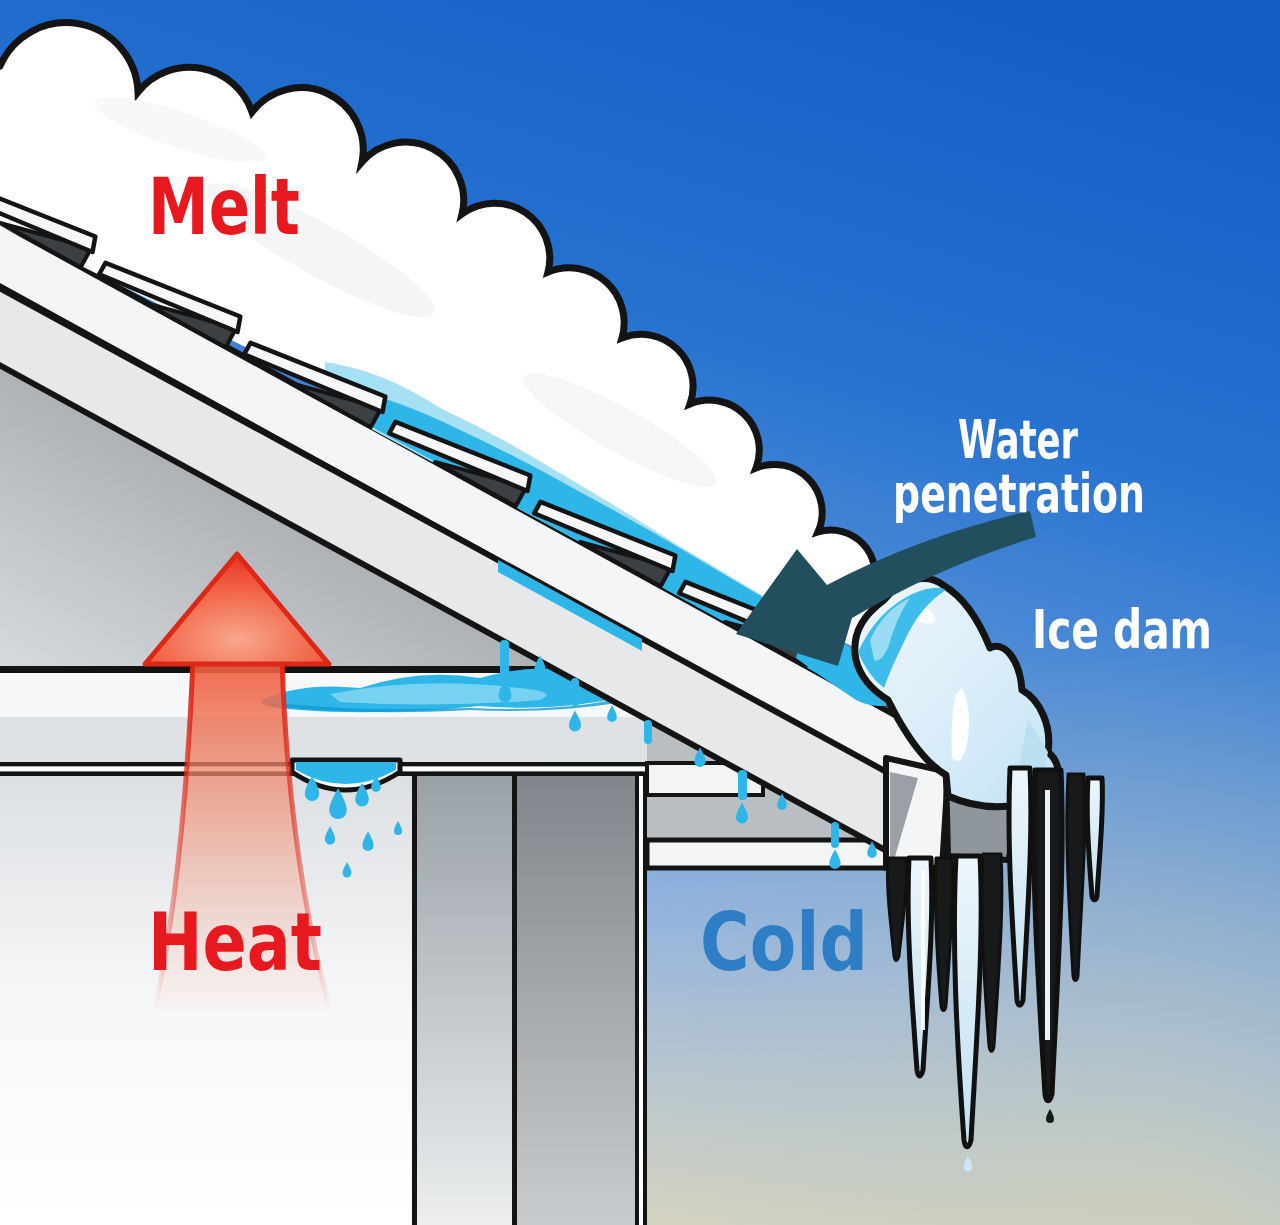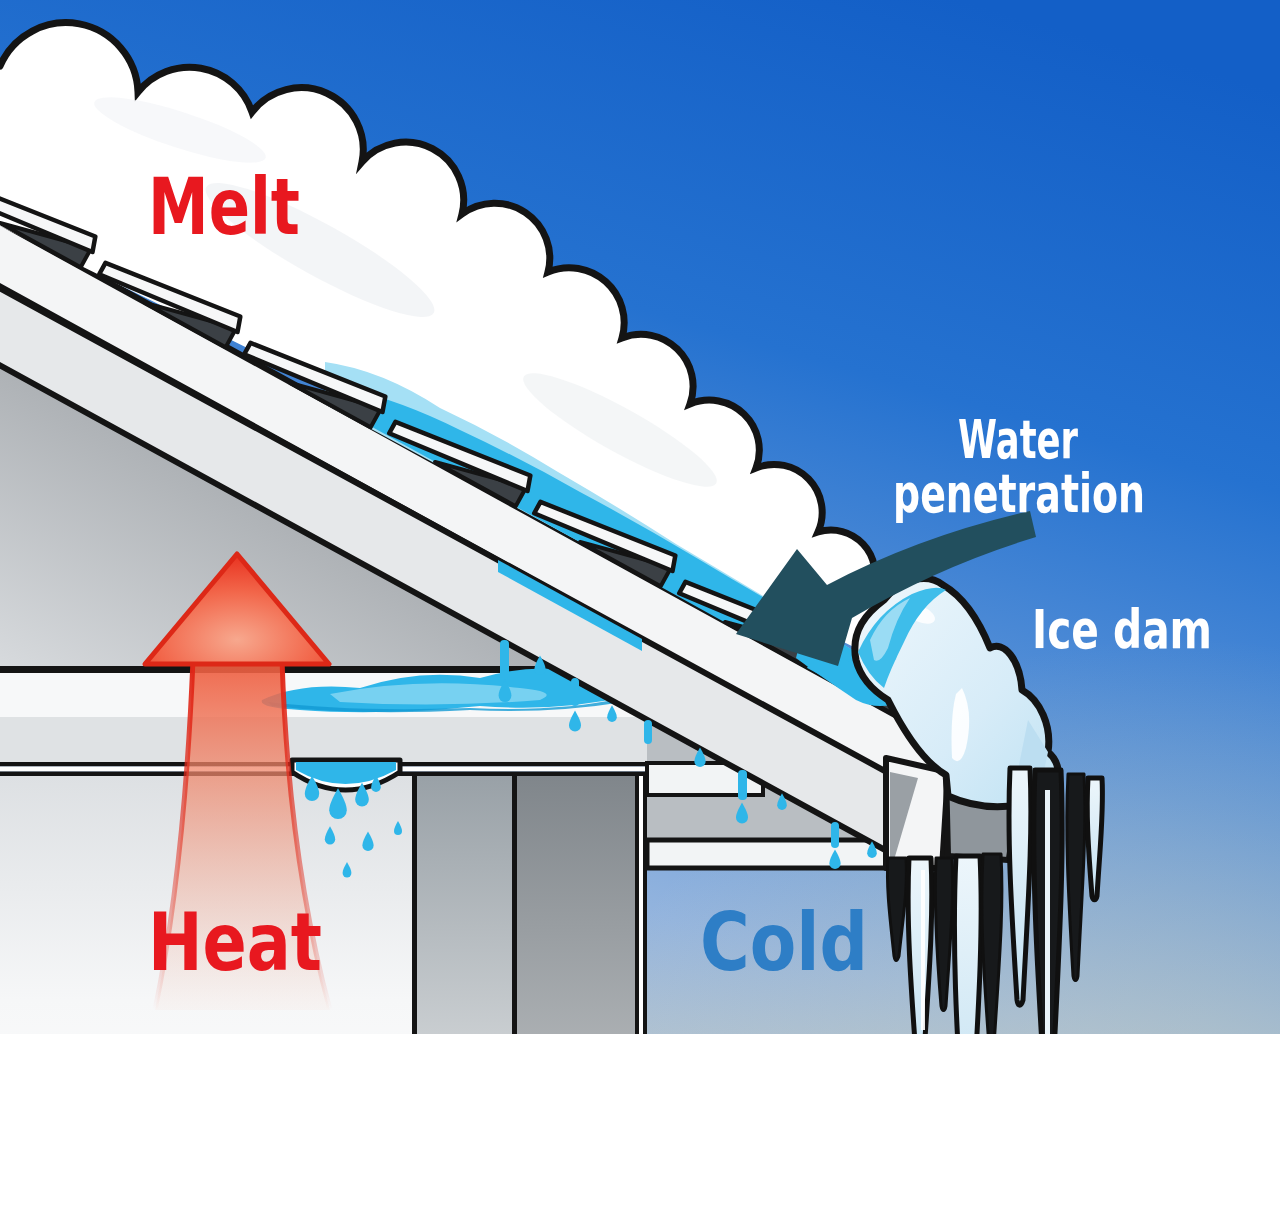--- a/index.html
+++ b/index.html
@@ -1,16 +1,16 @@
 <!DOCTYPE html>
 <html><head>
 <meta charset="utf-8">
 <style>
   html,body{margin:0;padding:0;background:#fff;}
-  #stage{width:1280px;height:1034px;position:relative;overflow:hidden;}
+  #stage{width:1280px;height:1225px;position:relative;overflow:hidden;}
   svg{display:block;}
   .lbl{font-family:"DejaVu Sans","Liberation Sans",sans-serif;font-weight:bold;}
 </style>
 </head>
 <body>
 
 <div id="stage">
 <svg width="1280" height="1225" viewBox="0 0 1280 1225" xmlns="http://www.w3.org/2000/svg">
   <defs>
     <linearGradient id="skyG" x1="0.75" y1="0" x2="0.45" y2="1">

